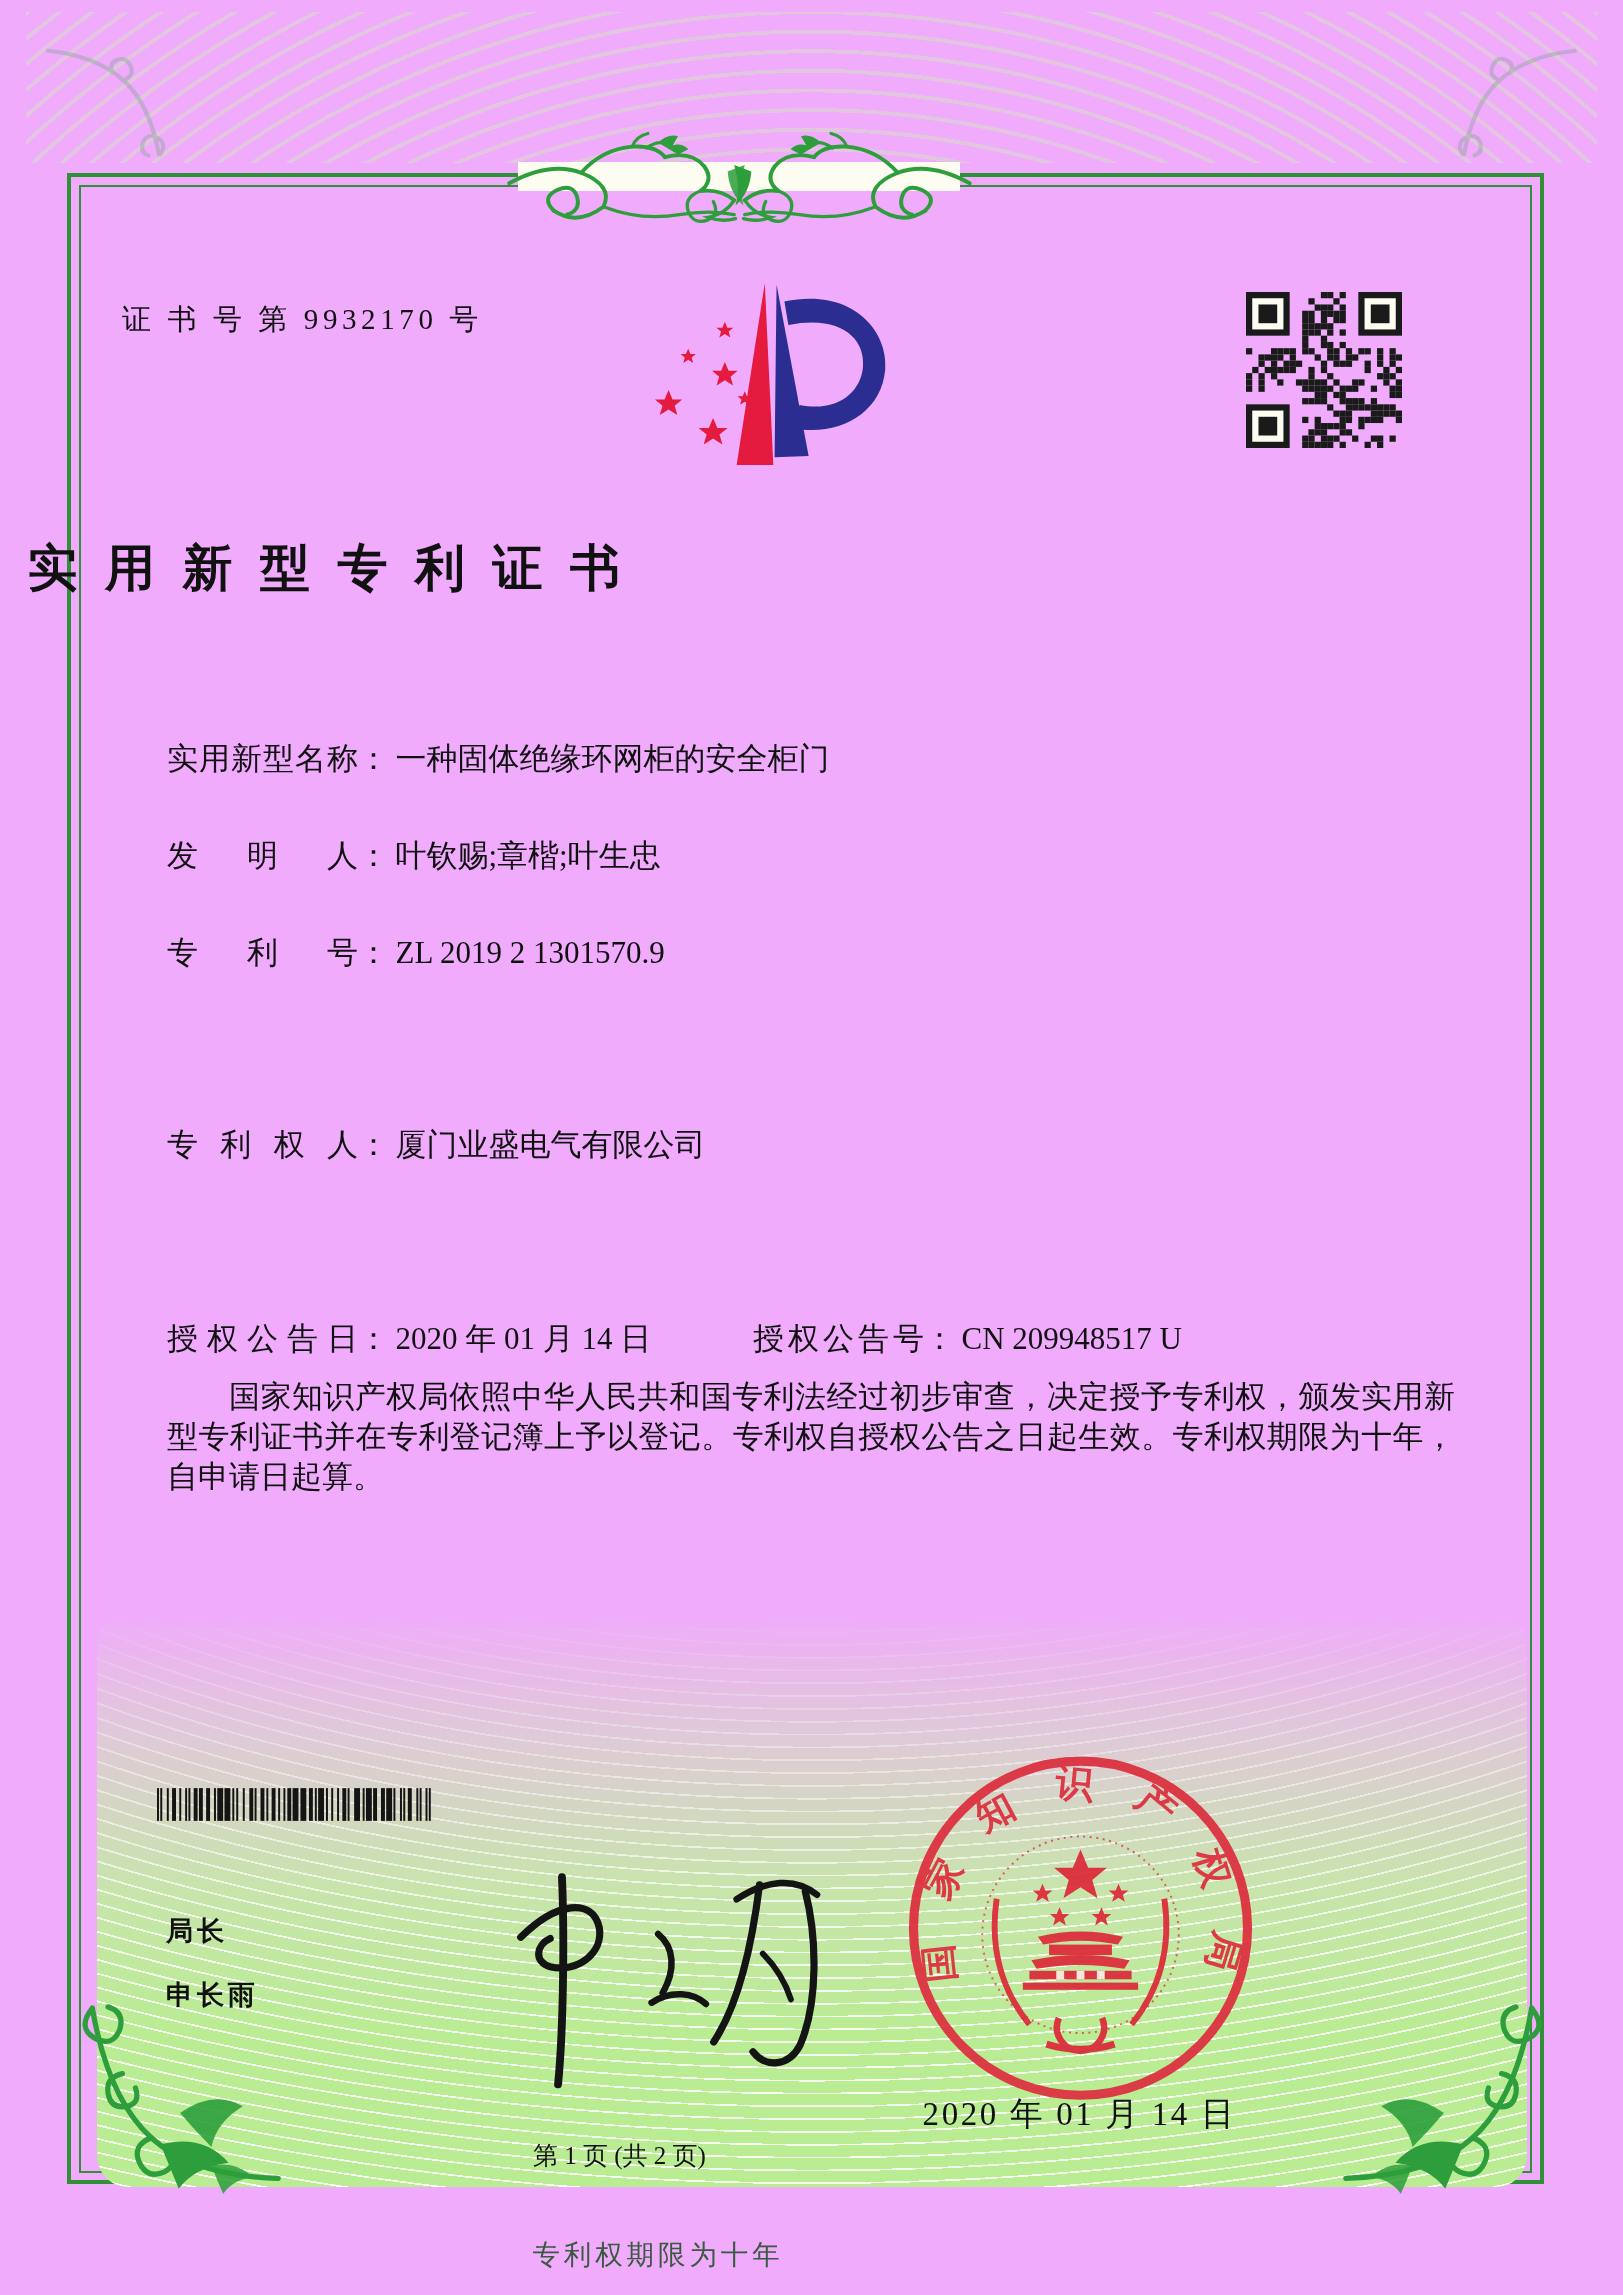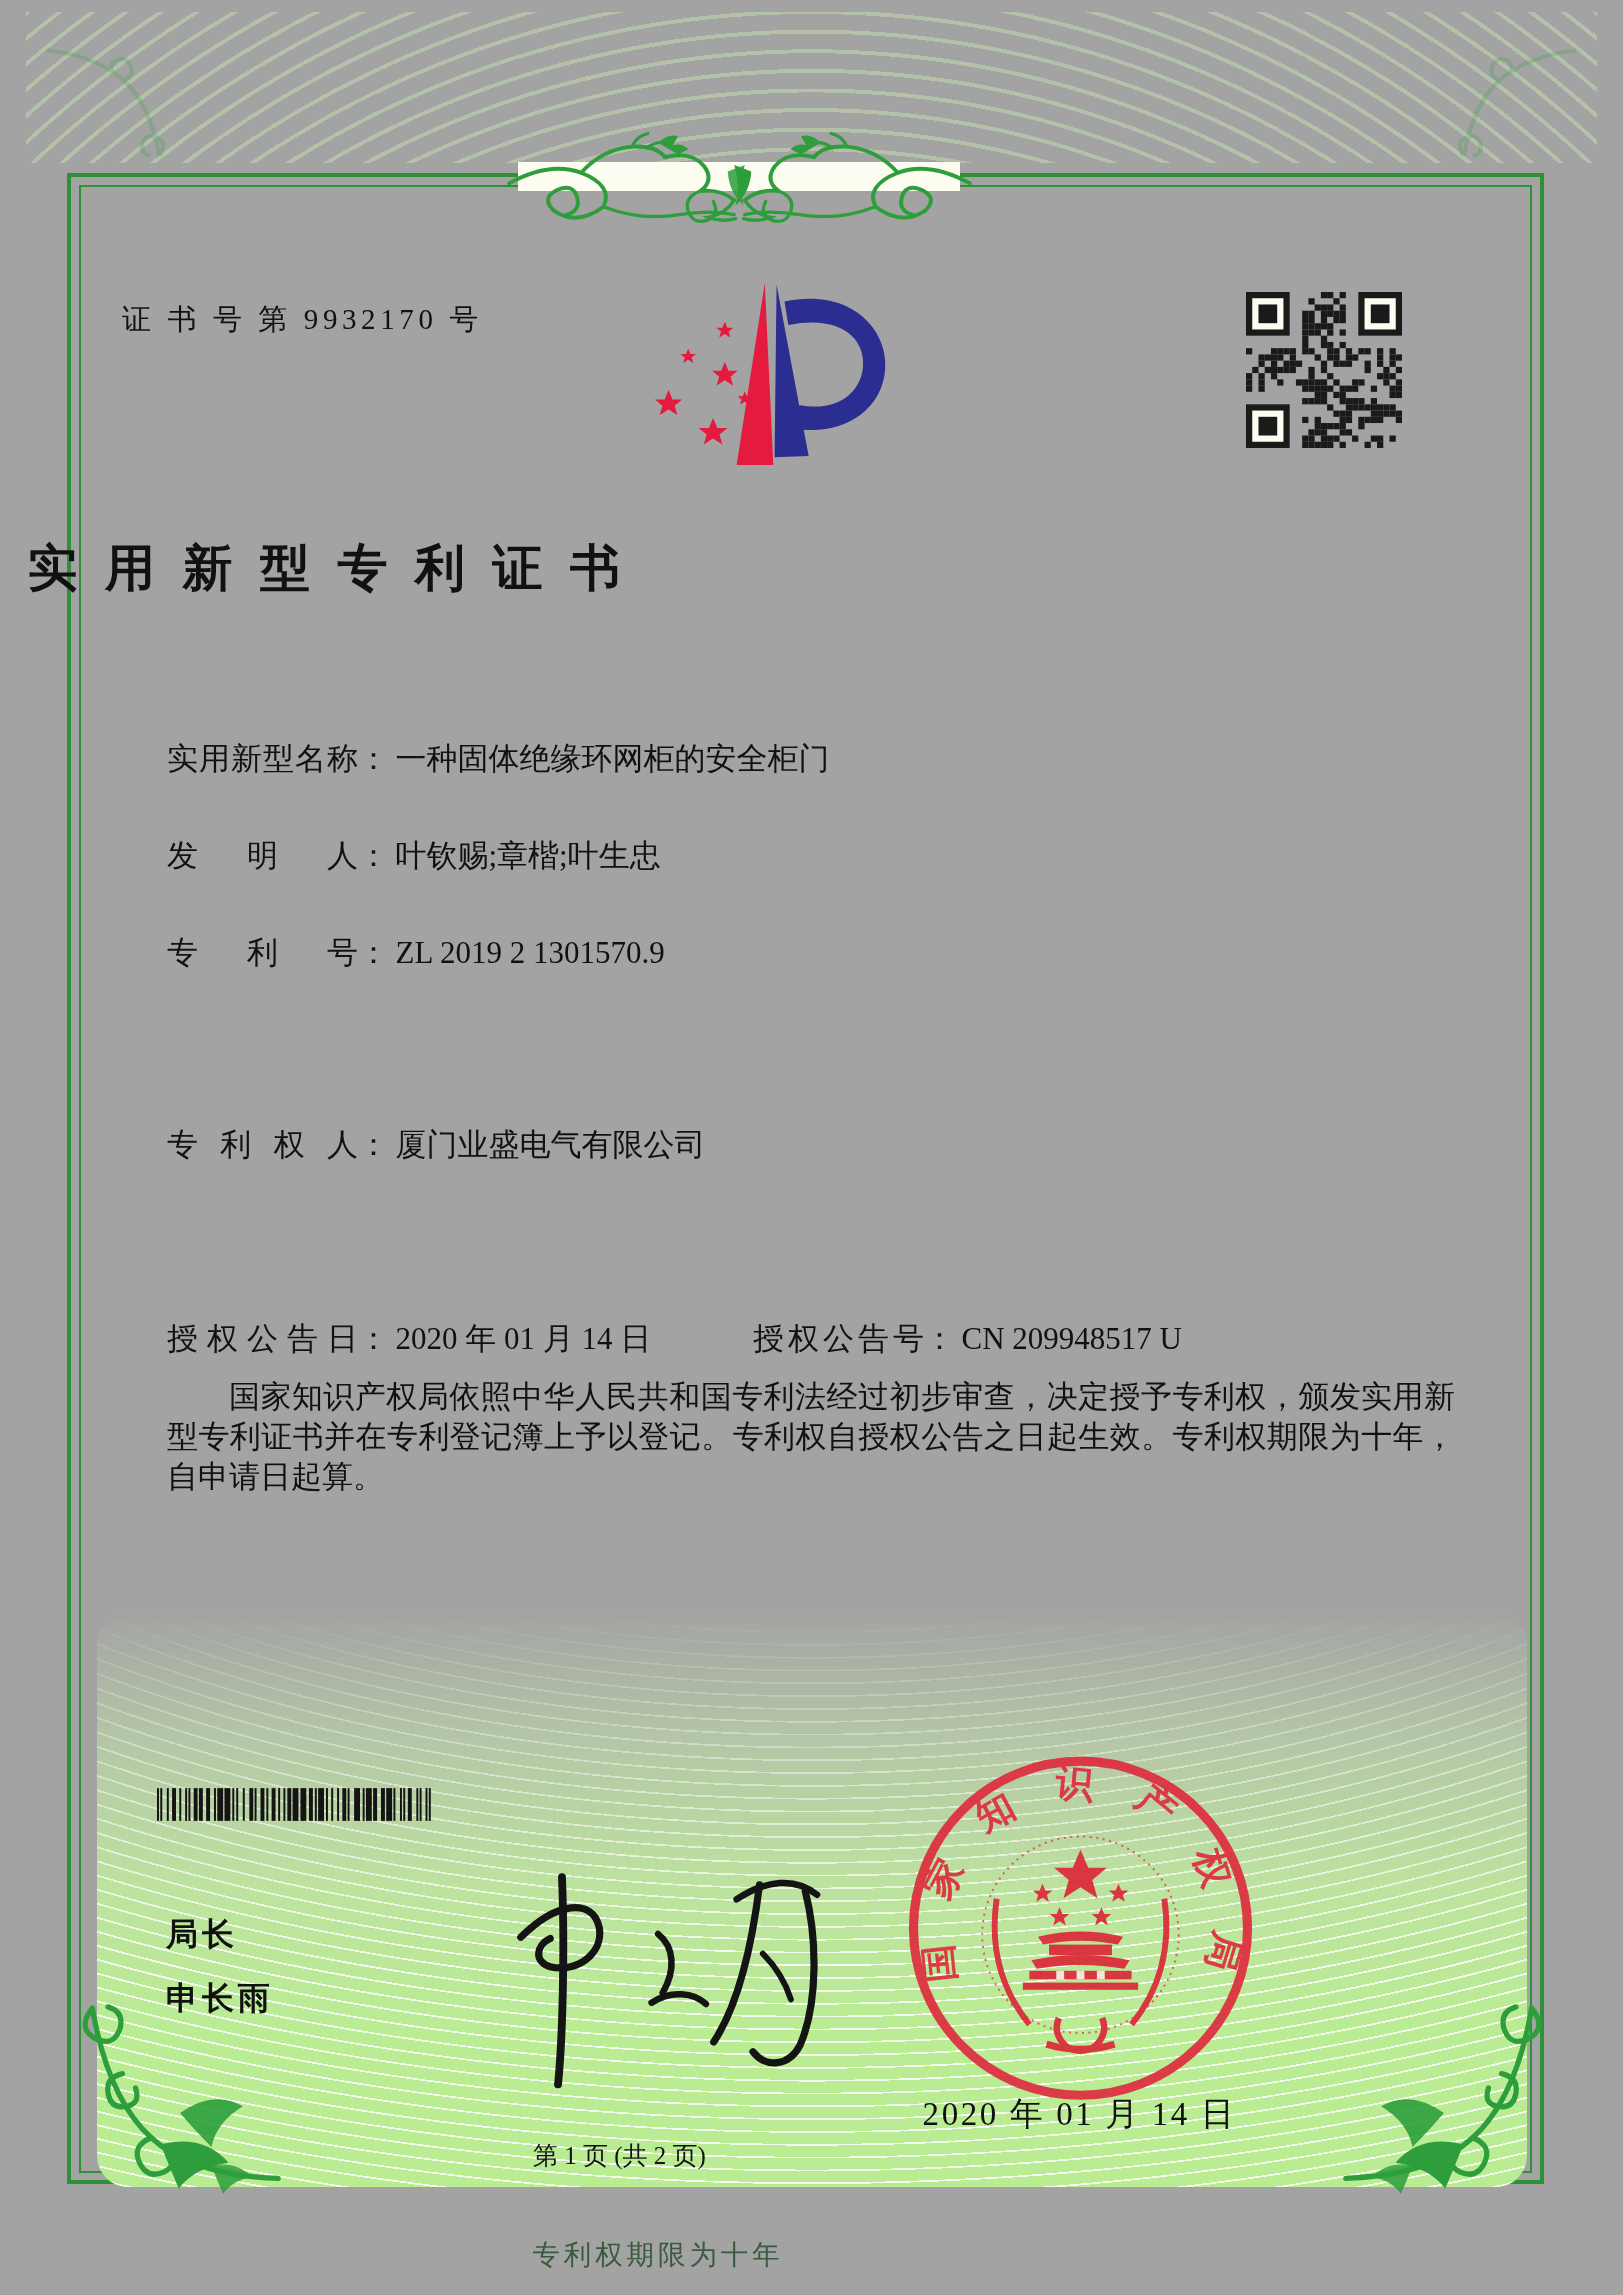--- a/index.html
+++ b/index.html
@@ -1,16 +1,16 @@
 <!DOCTYPE html>
 <html style="font-size:10.5px"><head>
 <meta charset="utf-8">
 <style>
   html,body{margin:0;padding:0;background:#e8e8e0;}
-  .page{position:relative;width:1623px;height:2295px;background:#a3a3a3;overflow:hidden;
+  .page{position:relative;width:1623px;height:2295px;background:#f0abfc;overflow:hidden;
         font-family:"Liberation Serif","DejaVu Serif",serif;color:#111;}
   
   .top-waves{position:absolute;left:26px;top:11.8px;width:1571px;height:151px;opacity:.45;
     background:repeating-radial-gradient(circle at 50% 982px, rgba(205,238,180,.9) 0 3.9px, transparent 3.9px 19.6px);}
   
   .frame-outer{position:absolute;left:67px;top:173px;width:1477px;height:2011px;border:4.6px solid #2f9038;box-sizing:border-box;}
   .frame-inner{position:absolute;left:79px;top:185px;width:1453px;height:1988px;border:2px solid #2f9038;box-sizing:border-box;}
   
   .panel{position:absolute;left:97px;top:1611px;width:1430px;height:576px;border-radius:31px;
     background:linear-gradient(180deg, rgba(202,240,170,0) 0%, rgba(202,240,170,.45) 22%, rgba(193,238,158,.85) 48%, rgba(186,236,148,1) 72%);}
@@ -19,21 +19,21 @@
     -webkit-mask-image:linear-gradient(180deg,transparent 0%,rgba(0,0,0,.55) 30%,#000 62%);
     mask-image:linear-gradient(180deg,transparent 0%,rgba(0,0,0,.55) 30%,#000 62%);}
   .cert-no{position:absolute;left:122px;top:300px;font-size:29px;letter-spacing:4.6px;}
   .title{position:absolute;left:0;top:535px;width:100%;font-size:50px;font-weight:700;letter-spacing:27.5px;text-indent:27.5px;font-family:Liberation Serif, serif;}
   .row{position:absolute;left:167px;width:1309px;font-size:31px;white-space:nowrap;}
   .flabel{display:inline-block;width:191px;text-align:justify;text-align-last:justify;vertical-align:bottom;}
   .fvalue{margin-left:6.5px;}
   .row .col2{position:absolute;left:586px;top:0;}
   .paras{position:absolute;left:167px;top:1377px;width:1288px;font-size:31px;line-height:40px;text-align:justify;}
   .paras p{margin:0;text-indent:2em;}
-  .officer{position:absolute;left:166px;font-size:32px;font-weight:600;font-family:"Liberation Sans","DejaVu Sans",sans-serif;letter-spacing:3.9px;}
+  .officer{position:absolute;left:166px;font-size:27px;font-weight:600;font-family:"Liberation Sans","DejaVu Sans",sans-serif;letter-spacing:3.9px;}
   .seal-date{position:absolute;left:916px;top:2092px;width:327px;text-align:center;font-size:33px;letter-spacing:2.6px;}
   .page-info{position:absolute;left:533px;top:2139px;width:262px;text-align:left;font-size:25px;}
   .back-note{position:absolute;left:488px;top:2237px;width:340px;text-align:center;font-size:27.5px;color:#3a5a40;letter-spacing:3.9px;}
   .abs{position:absolute;}
   .line-mask{position:absolute;left:518px;top:162px;width:442px;height:29px;background:#fcfcf1;}
   svg{display:block;}
 </style>
 </head>
 <body>
 

